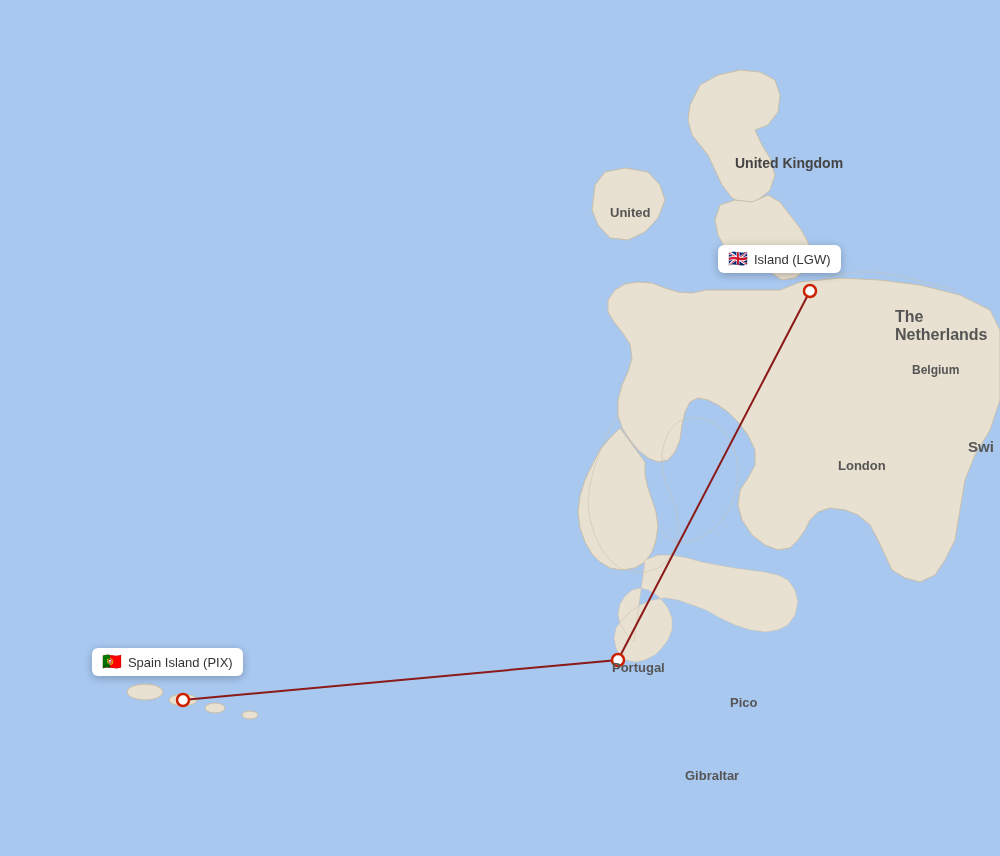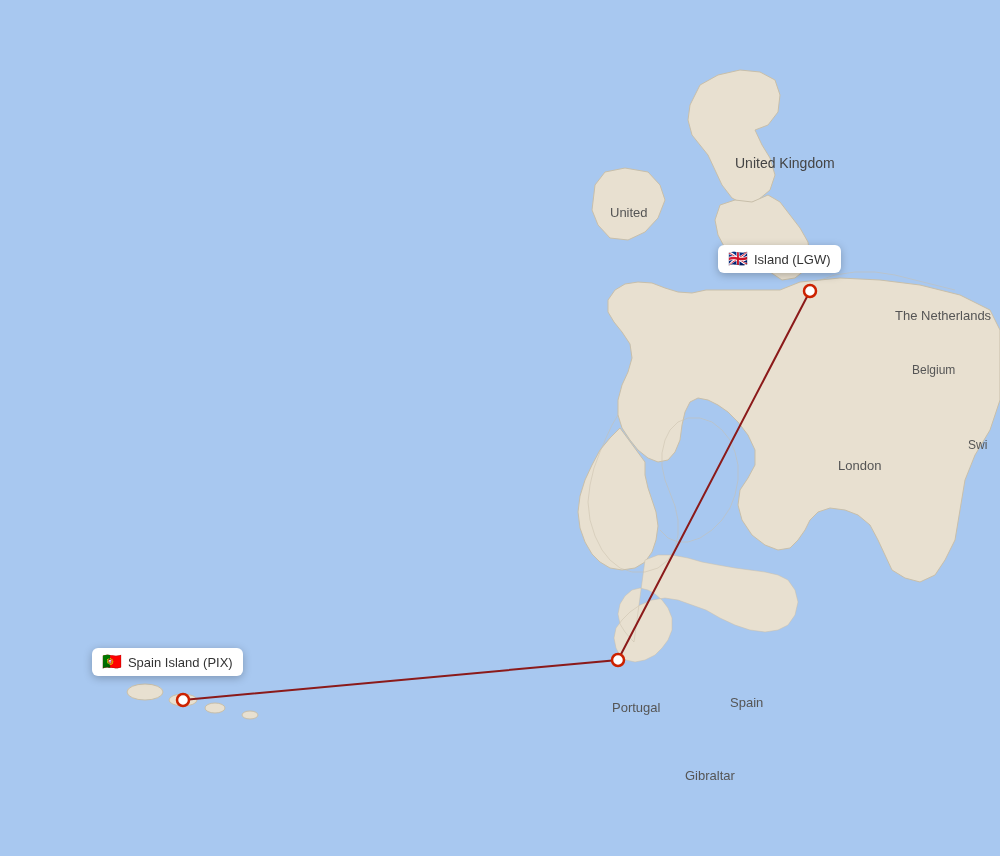--- a/index.html
+++ b/index.html
@@ -40,21 +40,21 @@
       display: flex;
       align-items: center;
       gap: 6px;
       pointer-events: none;
     }
 
     .country-label {
       position: absolute;
       font-size: 13px;
       color: #555;
-      font-weight: 400;
+      font-weight: 700;
       pointer-events: none;
     }
 
     .flag-emoji {
       font-size: 16px;
       line-height: 1;
     }
   </style>
 </head>
 <body>
@@ -108,37 +108,37 @@
   </div>
 
   <div class="country-label" style="left: 610px; top: 205px;">
     <span>United</span>
   </div>
 
   <div class="country-label" style="left: 838px; top: 458px;">
     <span>London</span>
   </div>
 
-  <div class="country-label" style="left: 895px; top: 308px; font-size: 13px;">
+  <div class="country-label" style="left: 895px; top: 308px; font-size: 16px;">
     <span>The Netherlands</span>
   </div>
 
   <div class="country-label" style="left: 912px; top: 363px; font-size: 12px; text-align: right;">
     <span>Belgium</span>
   </div>
 
-  <div class="country-label" style="left: 968px; top: 438px; font-size: 12px;">
+  <div class="country-label" style="left: 968px; top: 438px; font-size: 15px;">
     <span>Swi</span>
   </div>
 
   <div class="country-label" style="left: 730px; top: 695px;">
-    <span>Spain</span>
+    <span>Pico</span>
   </div>
 
-  <div class="country-label" style="left: 612px; top: 660px; margin-top: 40px;">
+  <div class="country-label" style="left: 612px; top: 660px;">
     <span>Portugal</span>
   </div>
 
   <div class="country-label" style="left: 685px; top: 768px;">
     <span>Gibraltar</span>
   </div>
 
 </div>
 
 </body></html>

